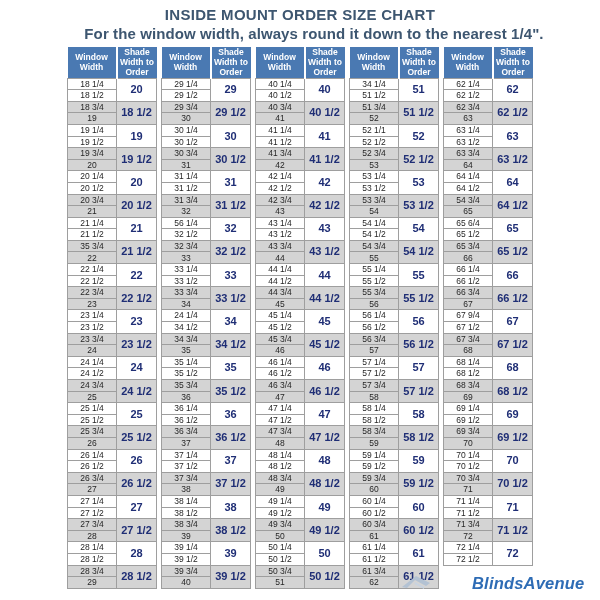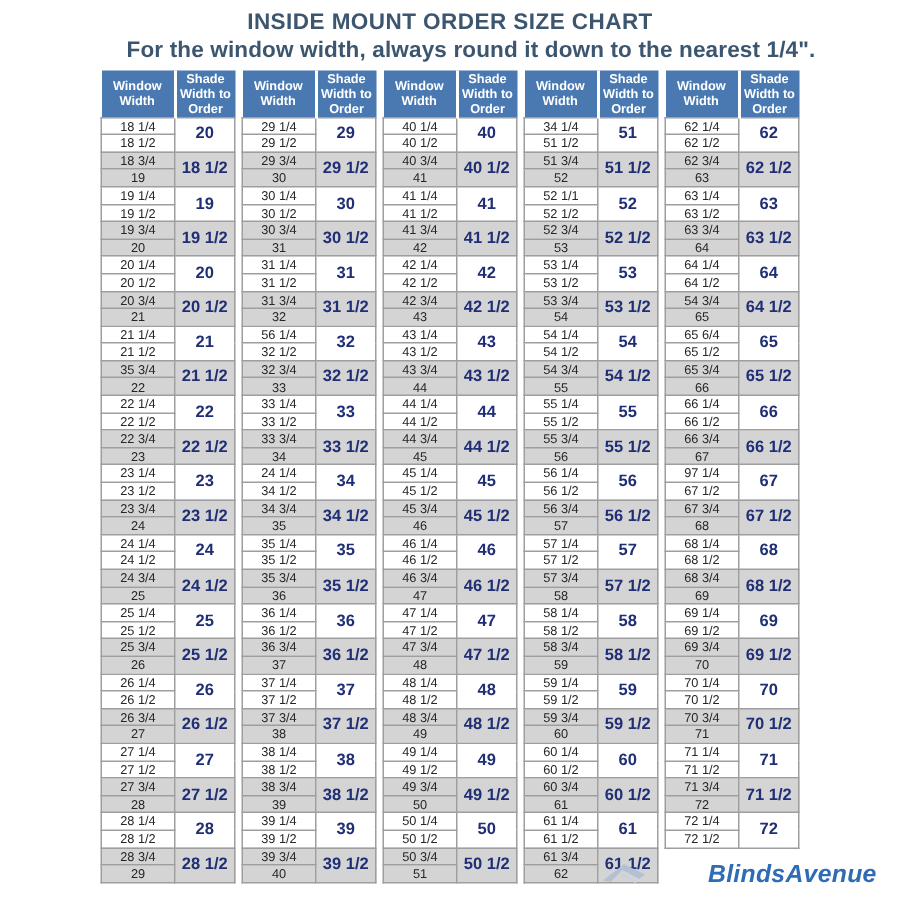--- a/index.html
+++ b/index.html
@@ -774,21 +774,21 @@
             <td class="win">66 1/2</td>
           </tr>
           <tr class="alt">
             <td class="win">66 3/4</td>
             <td class="shade" rowspan="2">66 1/2</td>
           </tr>
           <tr class="alt">
             <td class="win">67</td>
           </tr>
           <tr>
-            <td class="win">97 1/4</td>
+            <td class="win">67 9/4</td>
             <td class="shade" rowspan="2">67</td>
           </tr>
           <tr>
             <td class="win">67 1/2</td>
           </tr>
           <tr class="alt">
             <td class="win">67 3/4</td>
             <td class="shade" rowspan="2">67 1/2</td>
           </tr>
           <tr class="alt">

